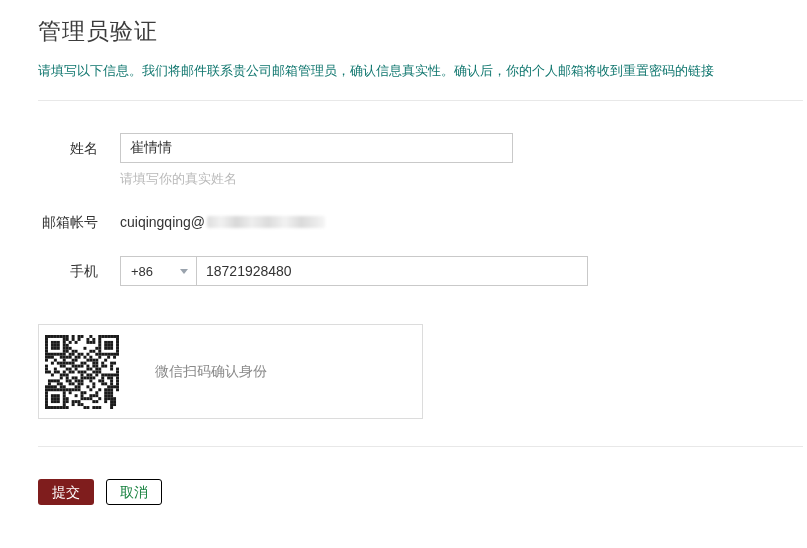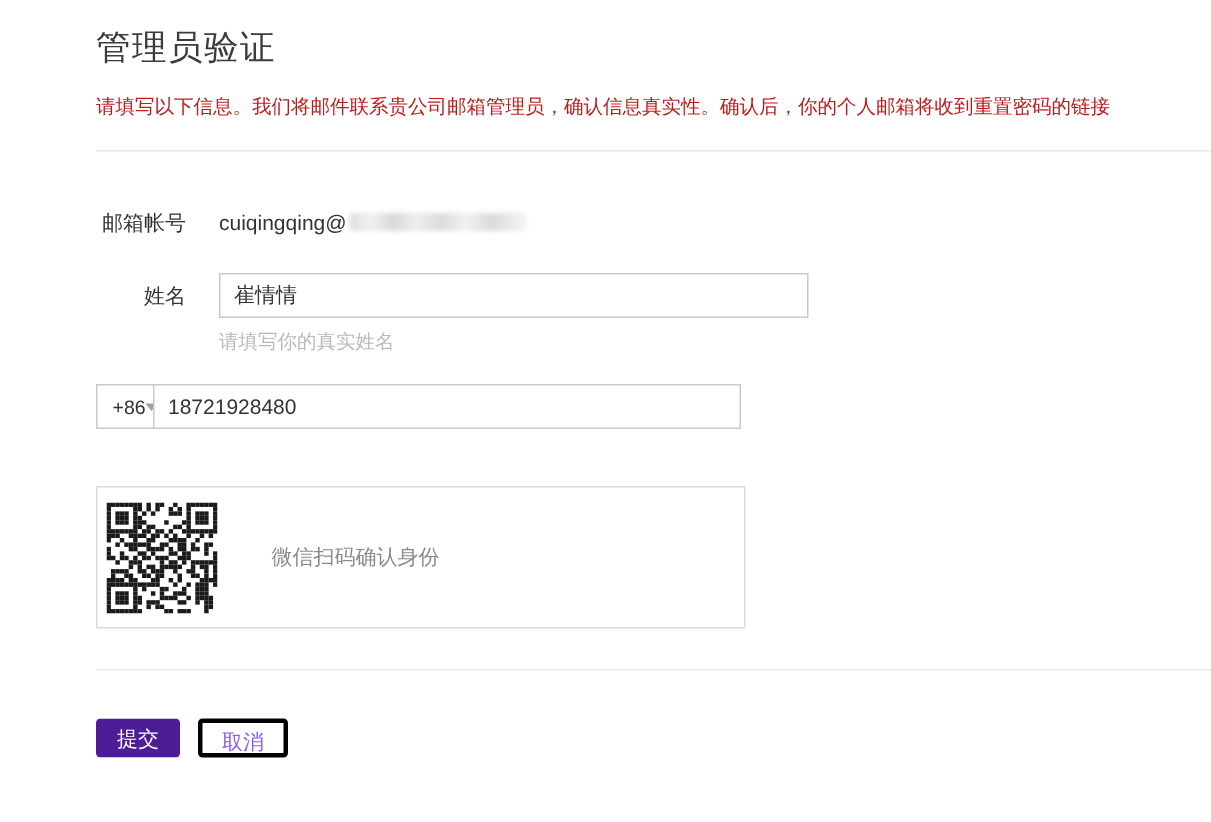--- a/index.html
+++ b/index.html
@@ -3,32 +3,32 @@
 <meta charset="utf-8">
 <style>
   * { box-sizing: border-box; margin: 0; padding: 0; }
   html, body {
     width: 807px; height: 548px;
     background: #ffffff;
     font-family: "Liberation Sans", "DejaVu Sans", sans-serif;
     overflow: hidden;
     color: #333;
   }
-  .page { padding: 16px 0 0 64px; }
+  .page { padding: 16px 0 0 38px; }
 
   .page-title {
     font-size: 23px;
     font-weight: 400;
     color: #3c3c3c;
     letter-spacing: 1px;
   }
   .page-subtitle {
     margin-top: 15px;
     font-size: 13px;
-    color: #b91c1c;
+    color: #0f766e;
   }
   .divider {
     border: none;
     border-top: 1px solid #e8e8e8;
     height: 0;
     width: 765px; 
     margin-top: 20px;
   }
 
   .form { margin-top: 32px; }
@@ -81,42 +81,42 @@
   }
   .name-input, .pemail-input { width: 393px; }
   .hint {
     margin-top: 7px;
     font-size: 13px;
     color: #b9b9b9;
   }
 
   .phone-group { display: flex; }
   .country-select {
-    width: 39px;
+    width: 77px;
     height: 30px;
     border: 1px solid #c9c9c9;
     display: flex;
     align-items: center;
     justify-content: space-between;
     padding: 0 8px 0 10px;
     font-size: 13px;
     color: #333;
     cursor: pointer;
     background: #fff;
   }
   .caret {
     width: 0; height: 0;
     border-left: 4px solid transparent;
     border-right: 4px solid transparent;
     border-top: 5px solid #9aa3ad;
   }
   .phone-input { width: 392px; margin-left: -1px; }
 
   .qr-box {
-    width: 433px;
+    width: 385px;
     height: 95px;
     border: 1px solid #dcdcdc;
     display: flex;
     align-items: center;
     padding: 8px 0 8px 6px;
   }
   .qr { width: 74px; height: 74px; flex: none; }
   .qr svg { display: block; width: 74px; height: 74px; }
   .qr-text {
     margin-left: 36px;
@@ -127,57 +127,58 @@
   .divider-bottom { margin-top: 27px; }
 
   .actions { margin-top: 32px; display: flex; }
   .btn {
     height: 26px;
     min-width: 52px;
     padding: 0 13px;
     font-size: 14px;
     font-family: inherit;
     border-radius: 3px;
-    border: 3px solid #000000;
+    border: 1px solid #000000;
     background: #ffffff;
-    color: #8b5cf6;
+    color: #15803d;
     cursor: pointer;
     line-height: 24px;
   }
   .btn.primary {
     border: 1px solid transparent;
     color: #ffffff;
   }
   .btn + .btn { margin-left: 12px; }
 </style>
 </head>
 <body>
 
 <div class="page">
 
   <h1 class="page-title">管理员验证</h1>
   <p class="page-subtitle">请填写以下信息。我们将邮件联系贵公司邮箱管理员，确认信息真实性。确认后，你的个人邮箱将收到重置密码的链接</p>
   <hr class="divider">
 
   <div class="form">
-
-    <div class="row">
-      <div class="label">邮箱帐号</div>
-      <div class="static-value"><span>cuiqingqing@</span><span class="redacted"></span></div>
-    </div>
 
     <div class="row align-top">
       <div class="label">姓名</div>
       <div>
         <input class="text-input name-input" type="text" value="崔情情" style="">
         <div class="hint">请填写你的真实姓名</div>
       </div>
     </div>
 
     <div class="row">
+      <div class="label">邮箱帐号</div>
+      <div class="static-value"><span>cuiqingqing@</span><span class="redacted"></span></div>
+    </div>
+
+    <div class="row">
+      <div class="label">手机</div>
       <div class="phone-group">
         <div class="country-select">
           <span>+86</span>
           <span class="caret"></span>
         </div>
         <input class="text-input phone-input" type="text" value="18721928480" style="">
       </div>
     </div>
 
     <div class="row">
@@ -521,17 +522,17 @@
           </div>
         <div class="qr-text">微信扫码确认身份</div>
       </div>
     </div>
 
   </div>
 
   <hr class="divider divider-bottom">
 
   <div class="actions">
-    <button class="btn primary" style="background: #4c1d95;">提交</button>
+    <button class="btn primary" style="background: #7f1d1d;">提交</button>
     <button class="btn">取消</button>
   </div>
 
 </div>
 
 </body></html>

